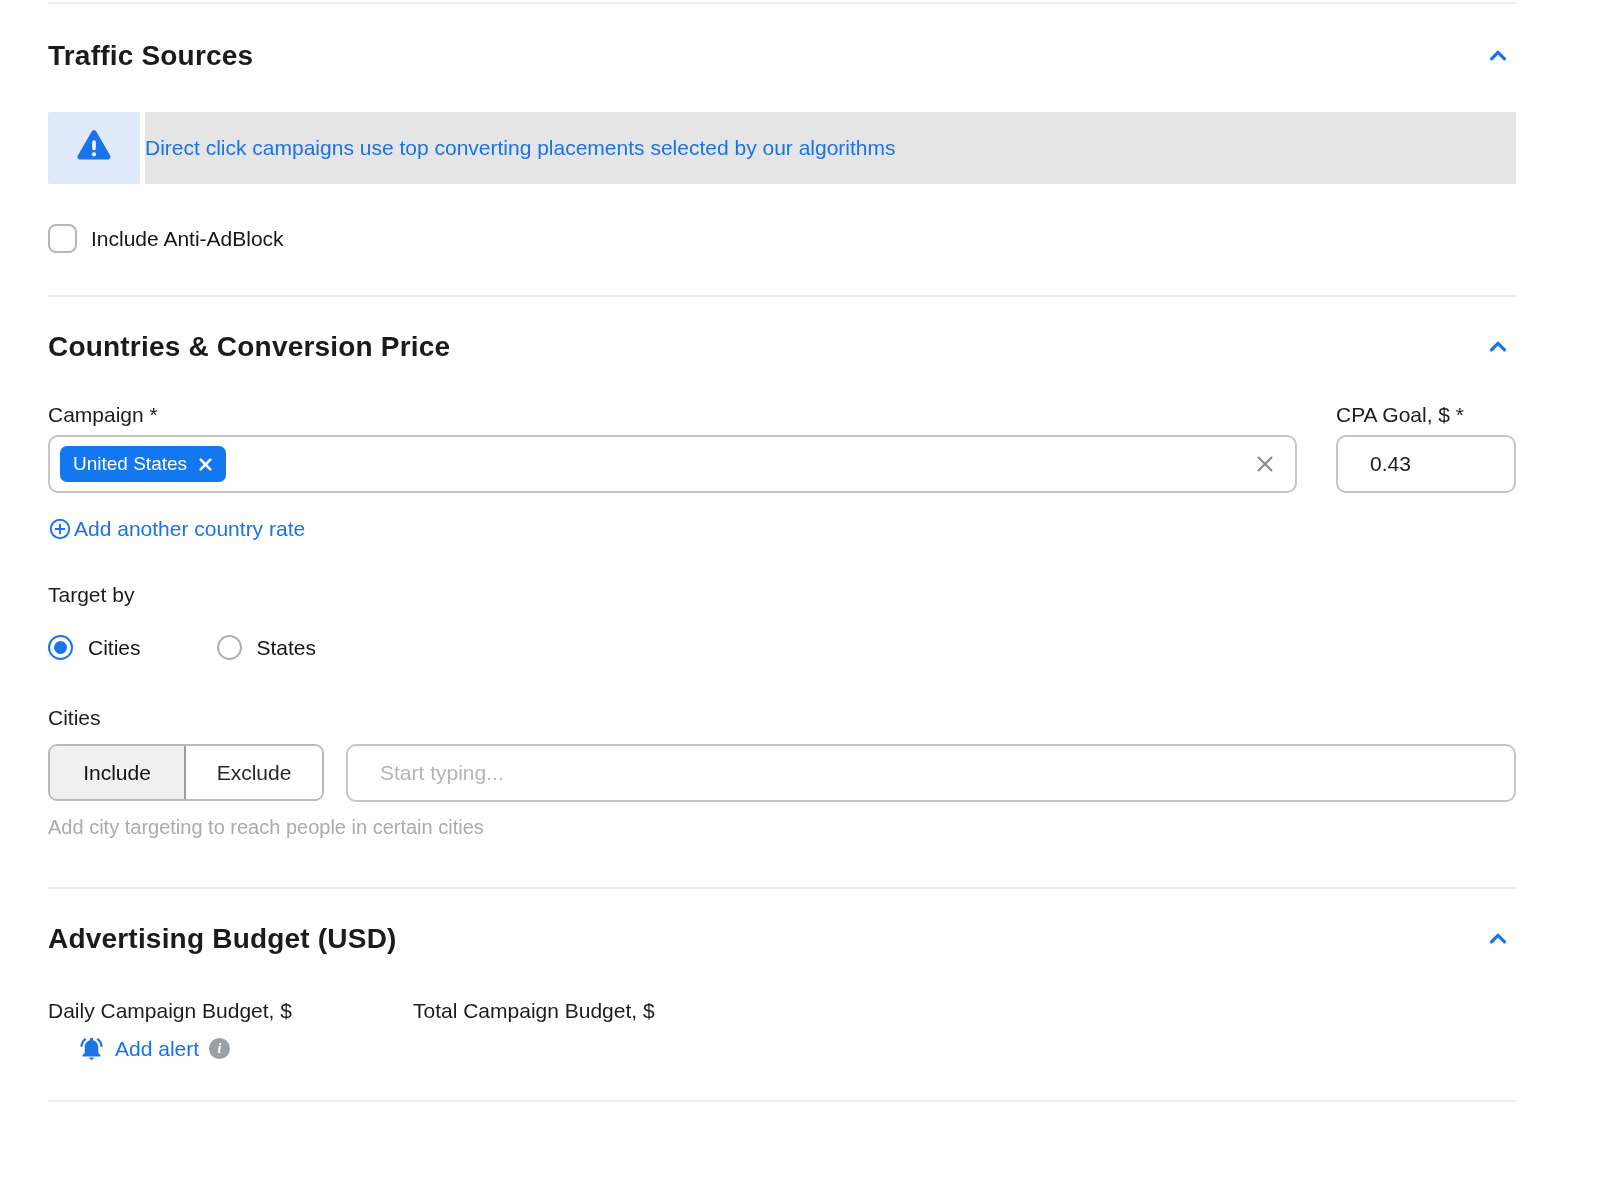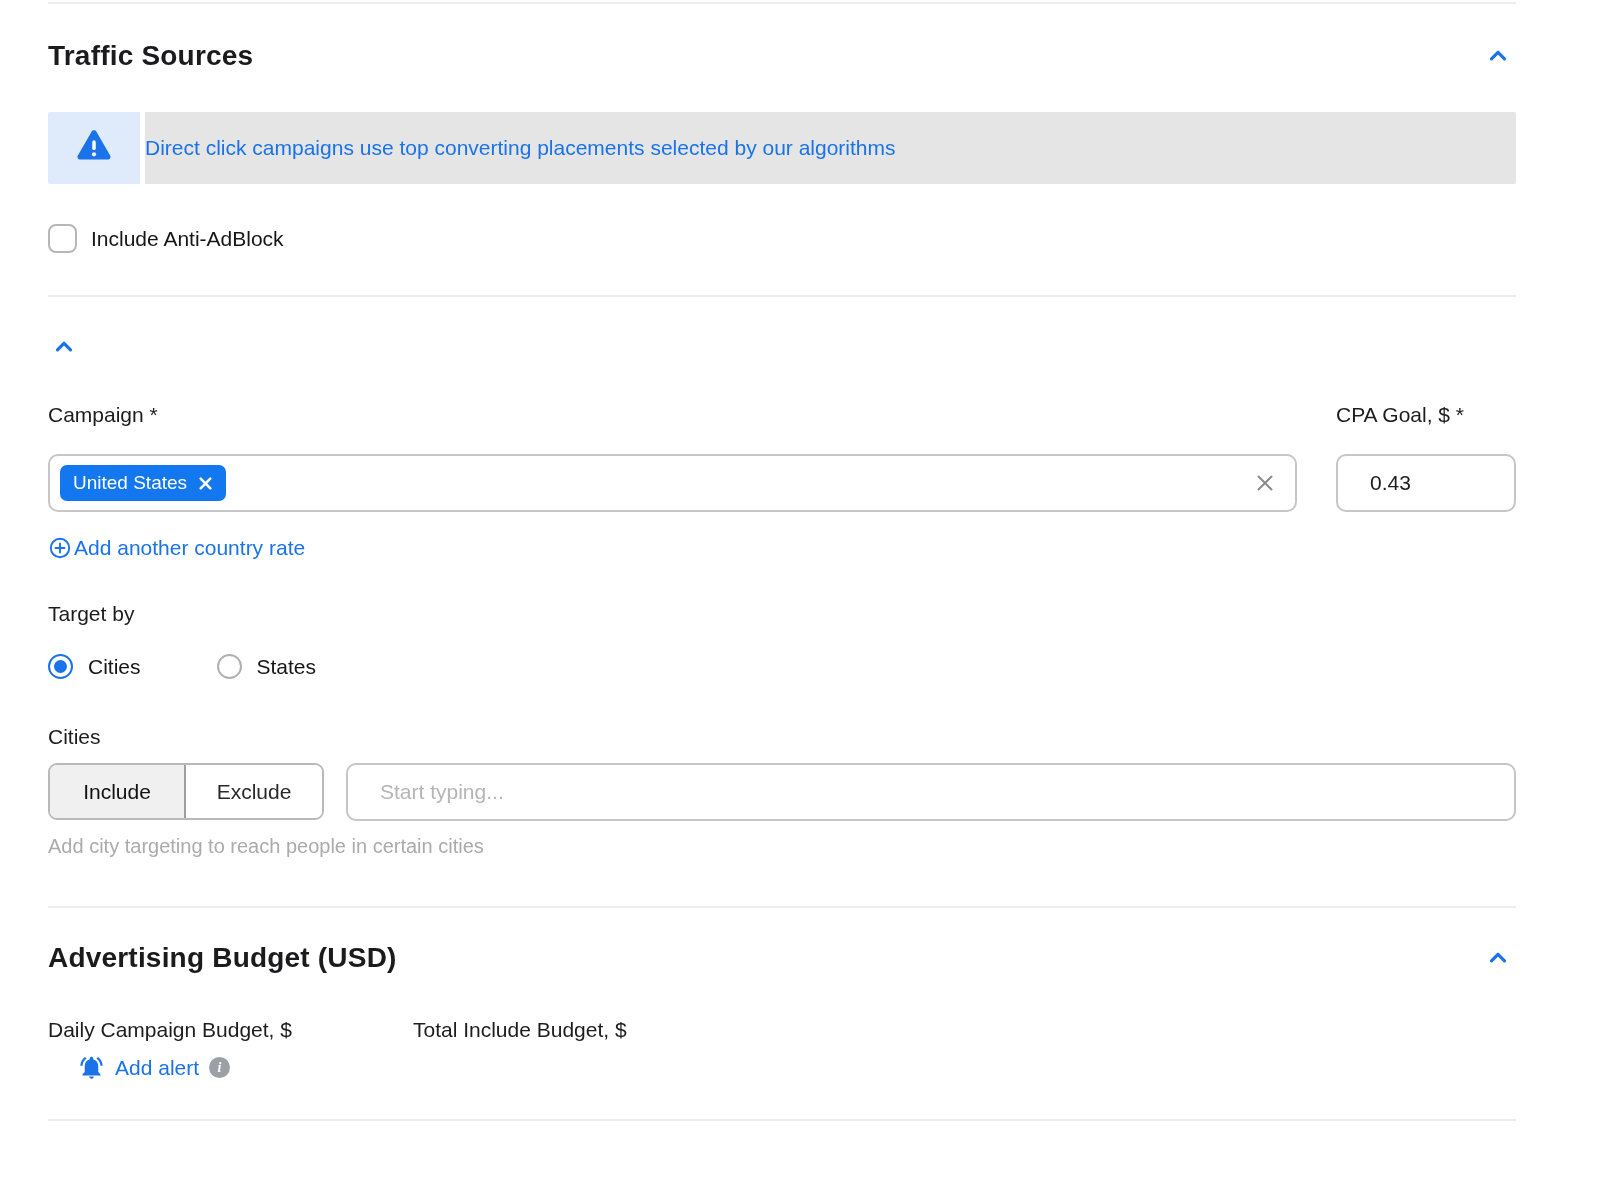--- a/index.html
+++ b/index.html
@@ -50,21 +50,21 @@
   }
   .checkbox-label { font-size: 21px; margin-left: 14px; color: #161616; }
 
   
   .field-label { font-size: 21px; color: #1d1d1f; }
   .labels-row { display: flex; margin-top: 40px; }
   .labels-row .grow { flex: 1; }
   .labels-row .cpa-col { width: 180px; }
 
   
-  .inputs-row { display: flex; margin-top: 27px; column-gap: 39px; }
+  .inputs-row { display: flex; margin-top: 8px; column-gap: 39px; }
   .tag-input {
     flex: 1; height: 58px; border: 2px solid #c6c6c6; border-radius: 10px;
     display: flex; align-items: center; padding: 0 18px 0 10px; background: #fff;
   }
   .chip {
     background: #1377f0; color: #ffffff; border-radius: 7px;
     display: inline-flex; align-items: center; padding: 0 13px;
     height: 36px; font-size: 19px; font-weight: 400; cursor: default;
   }
   .chip-close { margin-left: 11px; display: inline-flex; cursor: pointer; }
@@ -173,20 +173,21 @@
   </div>
 
   <div class="checkbox-row">
     <span class="checkbox"></span>
     <span class="checkbox-label">Include Anti-AdBlock</span>
   </div>
 
   <div class="divider mt-div1"></div>
 
   <div class="section-header mt-s2">
+    <div class="section-title">Countries &amp; Conversion Price</div>
     <button class="chevron-btn">
       <span>
         <svg width="26" height="26" viewBox="0 0 24 24" fill="none">
           <polyline points="6,15.5 12,9.5 18,15.5" stroke="#1a73e8" stroke-width="3" stroke-linecap="round" stroke-linejoin="round"></polyline>
         </svg>
       </span>
     </button>
   </div>
 
   <div class="labels-row">
@@ -261,21 +262,21 @@
       <span>
         <svg width="26" height="26" viewBox="0 0 24 24" fill="none">
           <polyline points="6,15.5 12,9.5 18,15.5" stroke="#1a73e8" stroke-width="3" stroke-linecap="round" stroke-linejoin="round"></polyline>
         </svg>
       </span>
     </button>
   </div>
 
   <div class="budget-labels">
     <div class="field-label col1">Daily Campaign Budget, $</div>
-    <div class="field-label">Total Include Budget, $</div>
+    <div class="field-label">Total Campaign Budget, $</div>
   </div>
 
   <div class="budget-inputs">
     <div class="alert-group">
       <span class="bell-icon">
         <svg width="27" height="27" viewBox="0 0 24 24">
           <path fill="#1a73e8" d="M7.58 4.08 6.15 2.65C3.75 4.48 2.17 7.3 2.03 10.5h2c.15-2.65 1.51-4.97 3.55-6.42zm12.39 6.42h2c-.15-3.2-1.73-6.02-4.12-7.85l-1.42 1.43c2.02 1.45 3.39 3.77 3.54 6.42zM18 11c0-3.07-1.64-5.64-4.5-6.32V4c0-.83-.67-1.5-1.5-1.5s-1.5.67-1.5 1.5v.68C7.63 5.36 6 7.92 6 11v5l-2 2v1h16v-1l-2-2v-5zm-6 11c.14 0 .27-.01.4-.04.65-.14 1.18-.58 1.44-1.18.1-.24.15-.5.15-.78h-4c.01 1.1.9 2 2.01 2z"></path>
         </svg>
       </span>
       <a class="blue-link">Add alert</a>

